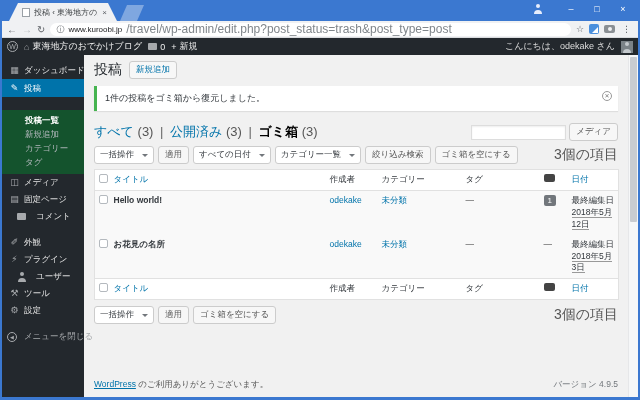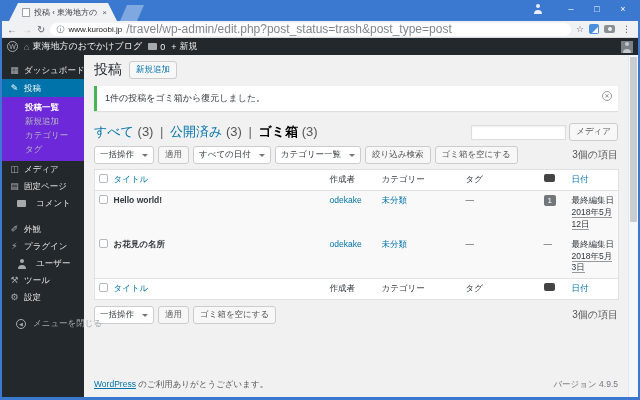--- a/index.html
+++ b/index.html
@@ -52,21 +52,21 @@
   
   .page-body { display:flex; height:342px; }
 
   
   .sidebar { width:82px; background:#23282d; color:#e5e5e5; font-size:8.5px; padding-top:7px; flex:none; position:relative; z-index:3; }
   .menu-item { height:17px; line-height:17px; padding-left:7px; display:flex; align-items:center; gap:4px; white-space:nowrap; }
   .menu-item .mi { width:11px; text-align:center; color:#a7aaad; font-size:9px; flex:none; }
   .menu-item.active { background:#0073aa; color:#fff; position:relative; height:18px; }
   .menu-item.active .mi { color:#fff; }
   .menu-item.active::after { content:""; position:absolute; right:-6px; top:50%; margin-top:-6px; border:6px solid transparent; border-left-color:#0073aa; }
-  .submenu { background:#6d28d9; padding:3px 0 5px; }
+  .submenu { background:#14532d; padding:3px 0 5px;margin-top:13px; }
   .submenu-item { height:14px; line-height:14px; padding-left:23px; color:#b4b9be; font-size:8.5px; white-space:nowrap; }
   .submenu-item.current { color:#fff; font-weight:bold; }
   .menu-gap { height:9px; }
   .mi-bubble { width:9px; height:7px; background:#a7aaad; border-radius:1px; position:relative; margin-left:8px; margin-right:6px; flex:none; }
   .mi-bubble::after { content:""; position:absolute; bottom:-3px; left:2px; border:3px solid transparent; border-top-color:#a7aaad; border-right-width:1px; }
   .mi-person { width:9px; height:10px; position:relative; margin-left:8px; margin-right:6px; flex:none; }
   .mi-person::before { content:""; position:absolute; top:0; left:2.5px; width:4px; height:4px; border-radius:50%; background:#a7aaad; }
   .mi-person::after { content:""; position:absolute; bottom:0; left:0.5px; width:8px; height:4px; border-radius:4px 4px 0 0; background:#a7aaad; }
   .mi-collapse { width:10px; height:10px; border:1px solid #a7aaad; border-radius:50%; font-size:5px; line-height:8px; text-align:center; color:#a7aaad; flex:none; margin-left:7px; margin-right:3px; }
 
@@ -86,21 +86,21 @@
   .views a { color:#0073aa; text-decoration:none; }
   .views .count { color:#555; }
   .views .current { color:#000; font-weight:bold; }
   .views .sep { color:#666; margin:0 3px; }
   .searchbox { display:flex; gap:3px; align-items:center; }
   .search-input { width:95px; height:15px; border:1px solid #ddd; background:#fff; box-shadow:inset 0 1px 2px rgba(0,0,0,.07); }
   .btn { background:#f7f7f7; border:1px solid #ccc; border-radius:3px; color:#555; font-size:8.5px; padding:2px 6px; white-space:nowrap; }
   .tablenav { display:flex; align-items:center; gap:4px; margin-bottom:5px; }
   .tablenav .spacer { flex:1; }
   .select { background:#fff; border:1px solid #ccc; border-radius:3px; color:#32373c; font-size:8.5px; padding:2px 5px; display:flex; align-items:center; gap:8px; white-space:nowrap; }
-  .item-count { font-size:10px; color:#555;margin-left:14px; }
+  .item-count { font-size:14px; color:#555;margin-left:14px; }
   table.posts { width:100%; border:1px solid #e1e1e1; background:#fff; border-collapse:collapse; table-layout:fixed; margin-bottom:6px;padding-left:42px; }
   table.posts th, table.posts td { font-size:8.5px; text-align:left; padding:4px 4px; vertical-align:top; }
   thead th, tfoot th { color:#32373c; font-weight:normal; border-bottom:1px solid #e1e1e1; }
   tfoot th { border-bottom:none; border-top:1px solid #e1e1e1; }
   th.sortable, th.sortable a { color:#0073aa; text-decoration:none; }
   tbody tr.striped { background:#f9f9f9; }
   tbody td { border:none;margin-left:41px; }
   .row-title { font-weight:bold; color:#32373c; }
   td a { color:#0073aa; text-decoration:none; }
   .checkbox { width:9px; height:9px; border:1px solid #b4b9be; border-radius:2px; background:#fff; display:inline-block; }
@@ -162,20 +162,21 @@
     </span>
     <span class="ab-item">
       <span class="ab-bubble"></span>
       <span class="ab-count">0</span>
     </span>
     <span class="ab-item">
       <span>+</span>
       <span>新規</span>
     </span>
     <span class="ab-spacer"></span>
+    <span class="greeting">こんにちは、odekake さん</span>
     <span class="avatar"></span>
   </div>
 
   <div class="page-body">
 
     <div class="sidebar">
       <div class="menu-item">
         <span class="mi">▦</span>
         <span>ダッシュボード</span>
       </div>
@@ -216,21 +217,21 @@
       </div>
       <div class="menu-item">
         <span class="mi">⚒</span>
         <span>ツール</span>
       </div>
       <div class="menu-item">
         <span class="mi">⚙</span>
         <span>設定</span>
       </div>
       <div class="menu-gap"></div>
-      <div class="menu-item" style="color:#a7aaad;">
+      <div class="menu-item" style="color:#a7aaad;justify-content:center;">
         <span class="mi-collapse">◀</span>
         <span>メニューを閉じる</span>
       </div>
     </div>
 
     <div class="content">
 
       <div class="wrap">
         <div class="page-heading">
           <h1 class="title">投稿</h1>

